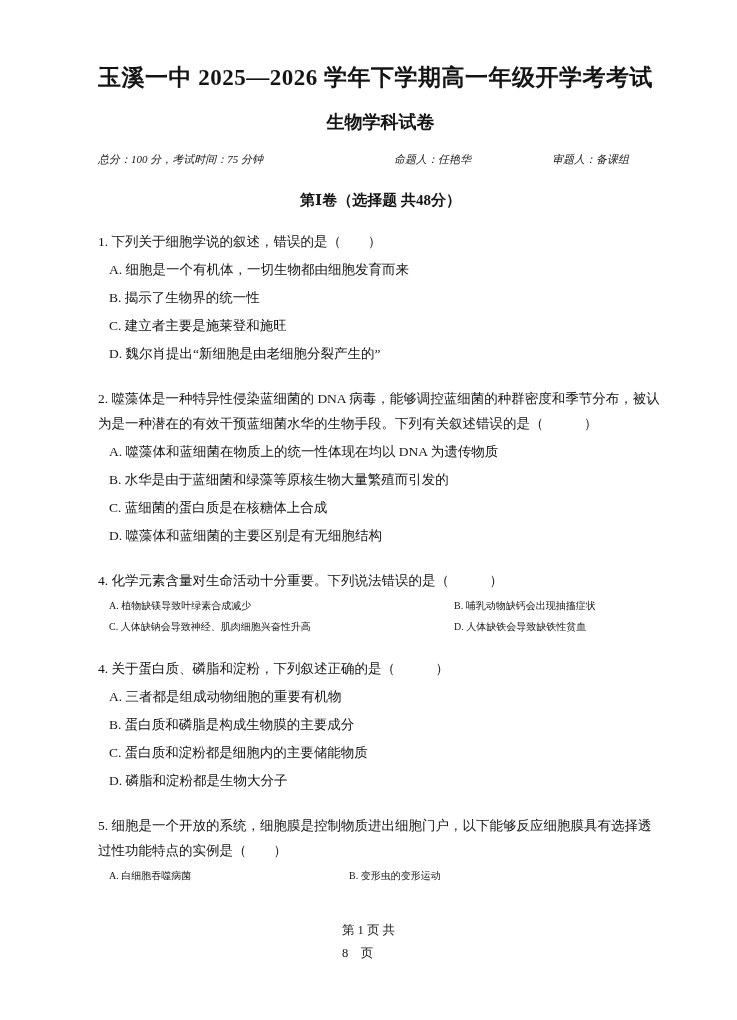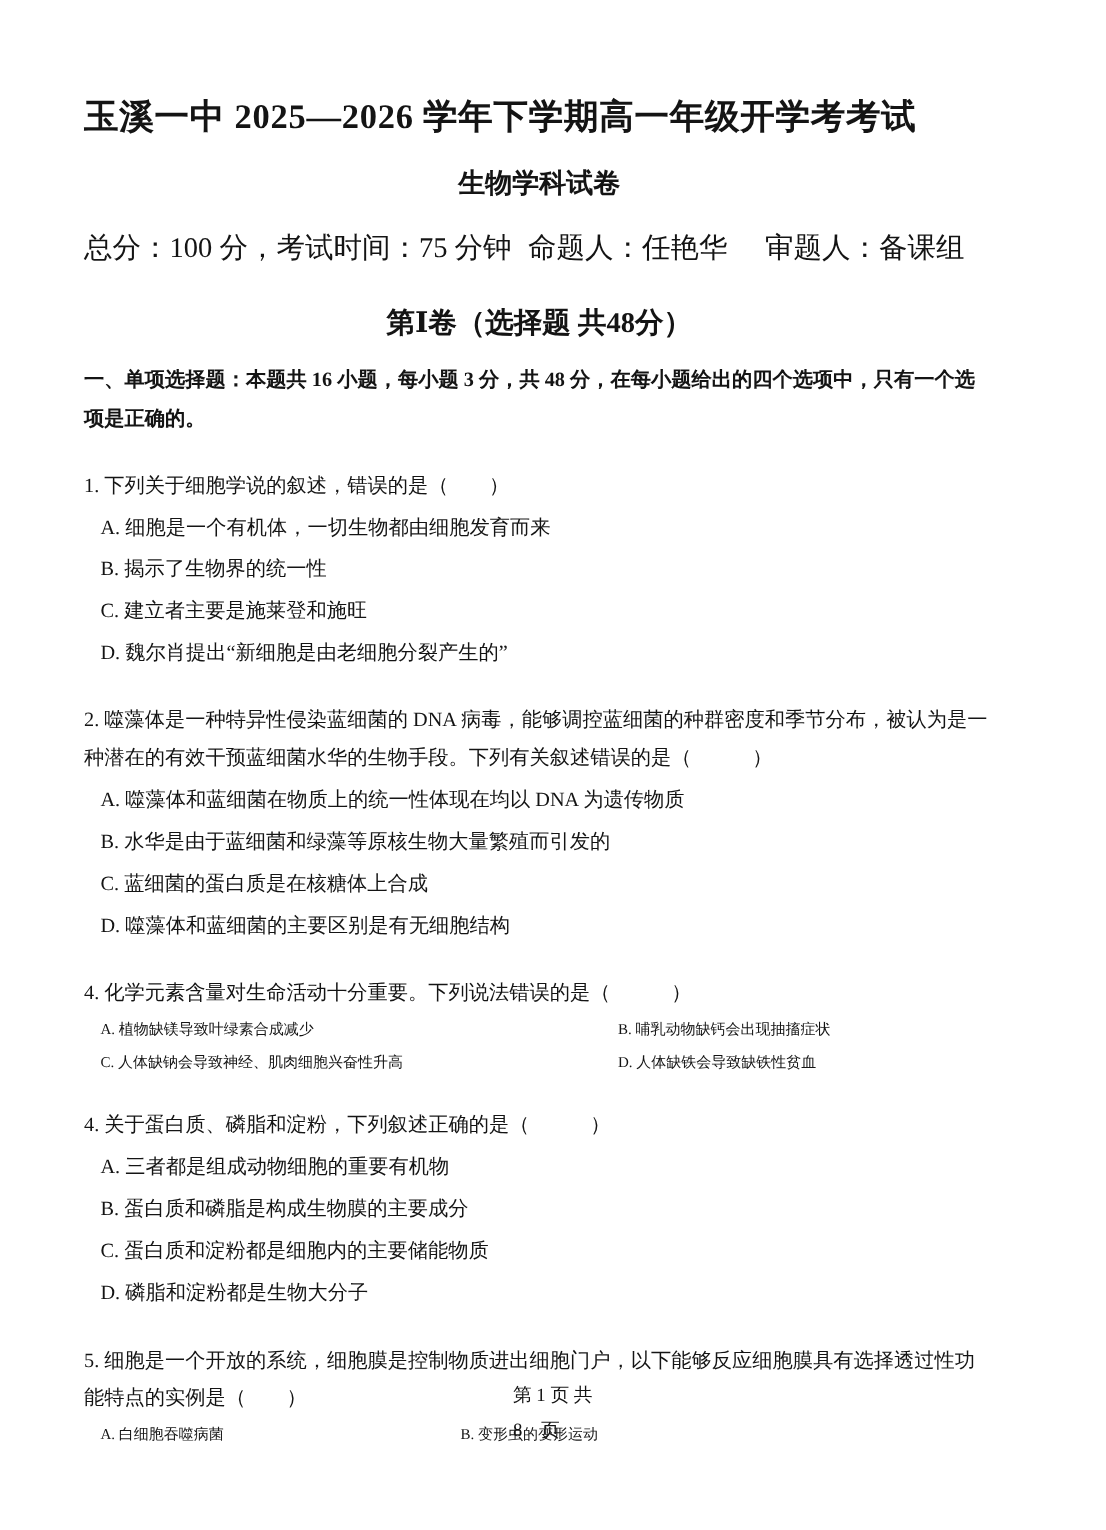--- a/index.html
+++ b/index.html
@@ -9,46 +9,47 @@
     height: 1020px;
     position: relative;
     overflow: hidden;
     font-family: "Liberation Serif", "DejaVu Serif", serif;
     color: #141414;
   }
   .sheet {
     position: absolute;
     top: 0; left: 0;
     width: 737px; height: 1020px;
-    padding: 58px 74px 0 56px;
+    padding: 58px 74px 0 98px;
   }
   .title {
     font-size: 23px;
     font-weight: bold;
     line-height: 1.75;
     letter-spacing: 0.5px;
   }
   .subtitle {
     text-align: center;
     font-size: 18px;
     font-weight: bold;
     margin-top: 12px;
   }
   .meta {
     display: flex;
-    font-size: 19px;
+    font-size: 11px;
     margin-top: 18px;
     white-space: nowrap;
+    font-style: italic;
   }
   .meta .m1 { width: 296px; }
   .meta .m2 { width: 158px; }
   .meta .m3 { flex: 1; }
   .section-title {
     text-align: center;
-    font-size: 19px;
+    font-size: 15px;
     font-weight: bold;
     margin-top: 24px;
   }
   .instructions {
     font-size: 13.5px;
     font-weight: bold;
     line-height: 1.9;
     margin-top: 12px;
   }
   .qblock { margin-top: 20px; }
@@ -96,21 +97,20 @@
   <h2 class="subtitle">生物学科试卷</h2>
 
   <div class="meta">
     <span class="m1">总分：100 分，考试时间：75 分钟</span>
     <span class="m2">命题人：任艳华</span>
     <span class="m3">审题人：备课组</span>
   </div>
 
   <h3 class="section-title">第Ⅰ卷（选择题 共48分）</h3>
 
-  <p class="instructions">一、单项选择题：本题共 16 小题，每小题 3 分，共 48 分，在每小题给出的四个选项中，只有一个选项是正确的。</p>
 
   <div class="qblock">
     <p class="stem">1. 下列关于细胞学说的叙述，错误的是（　　）</p>
     <p class="opt">A. 细胞是一个有机体，一切生物都由细胞发育而来</p>
     <p class="opt">B. 揭示了生物界的统一性</p>
     <p class="opt">C. 建立者主要是施莱登和施旺</p>
     <p class="opt">D. 魏尔肖提出“新细胞是由老细胞分裂产生的”</p>
   </div>
 
   <div class="qblock">

